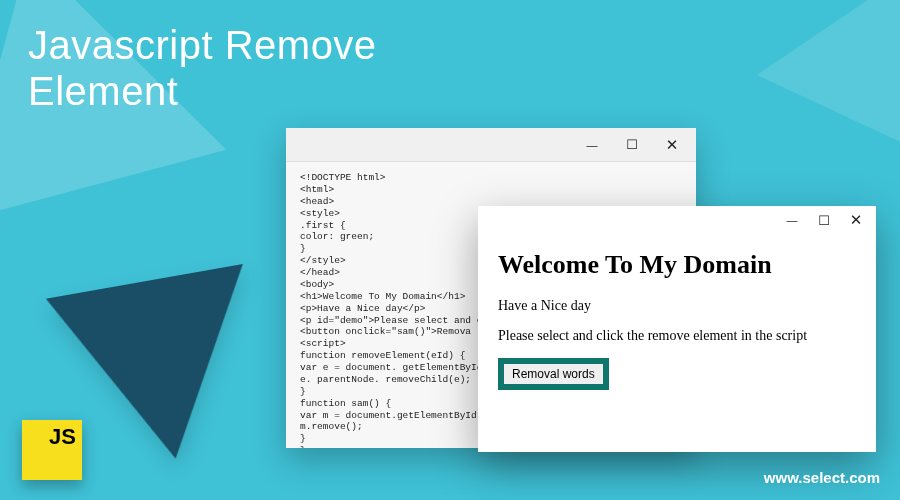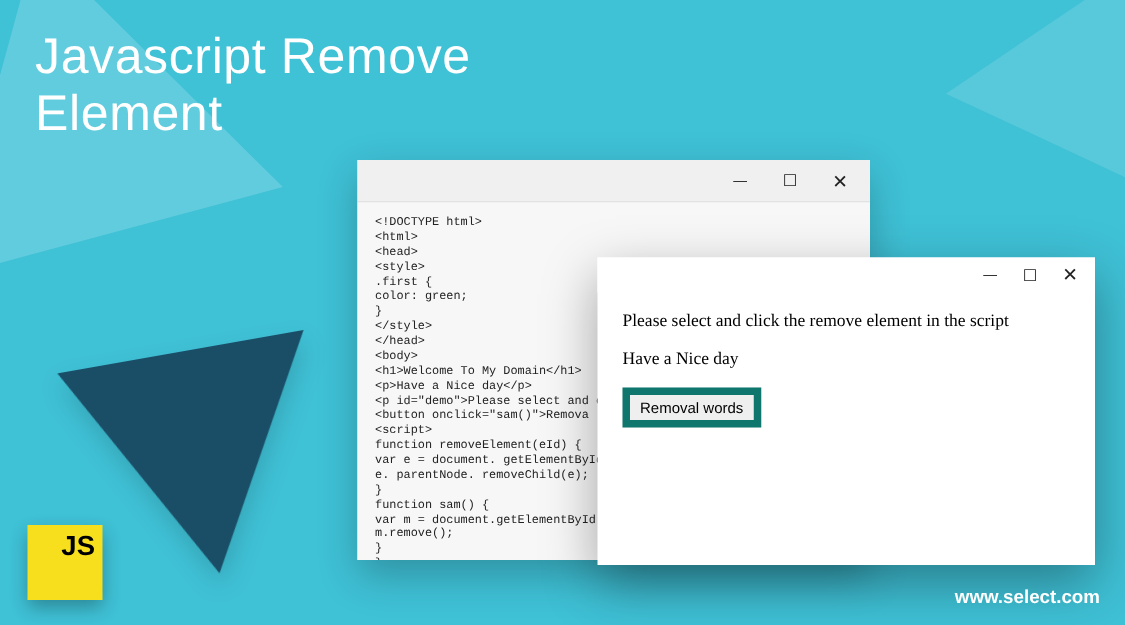--- a/index.html
+++ b/index.html
@@ -198,22 +198,23 @@
 &lt;/html&gt;</div>
 </div>
 
 <div class="window result-window">
   <div class="titlebar">
     <div class="win-btn minimize"></div>
     <div class="win-btn maximize"></div>
     <div class="win-btn close"></div>
   </div>
   <div class="result-body">
+    <div class="result-h1">Welcome To My Domain</div>
+    <div class="result-p">Have a Nice day</div>
     <div class="result-p">Please select and click the remove element in the script</div>
-    <div class="result-p">Have a Nice day</div>
     <div class="result-btn">Removal words</div>
   </div>
 </div>
 
 <div class="js-logo">
   <span>JS</span>
 </div>
 
 <div class="site-url">www.select.com</div>
 

